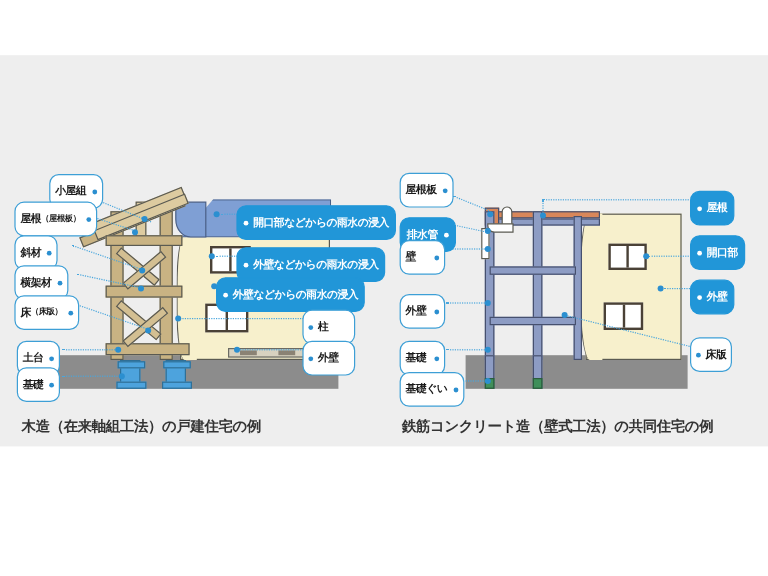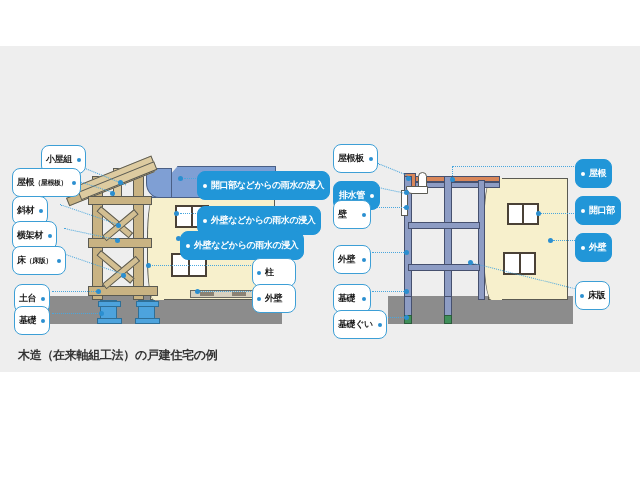--- a/index.html
+++ b/index.html
@@ -299,14 +299,15 @@
       <span class="dot"></span>
         <span class="txt">外壁</span>
     </div>
     <div class="pill white dot-left" style="left:575px;top:281px;">
       <span class="dot"></span>
         <span class="txt">床版</span>
     </div>
   </div>
 
   <div class="caption cap-left">木造（在来軸組工法）の戸建住宅の例</div>
+  <div class="caption cap-right">鉄筋コンクリート造（壁式工法）の共同住宅の例</div>
 
 </div>
 
 </body></html>

